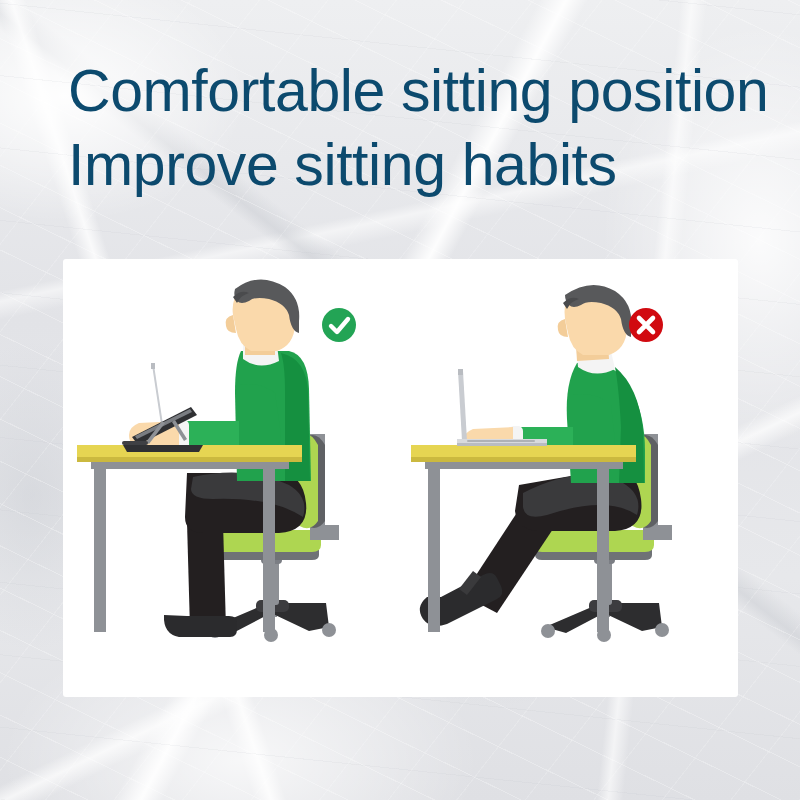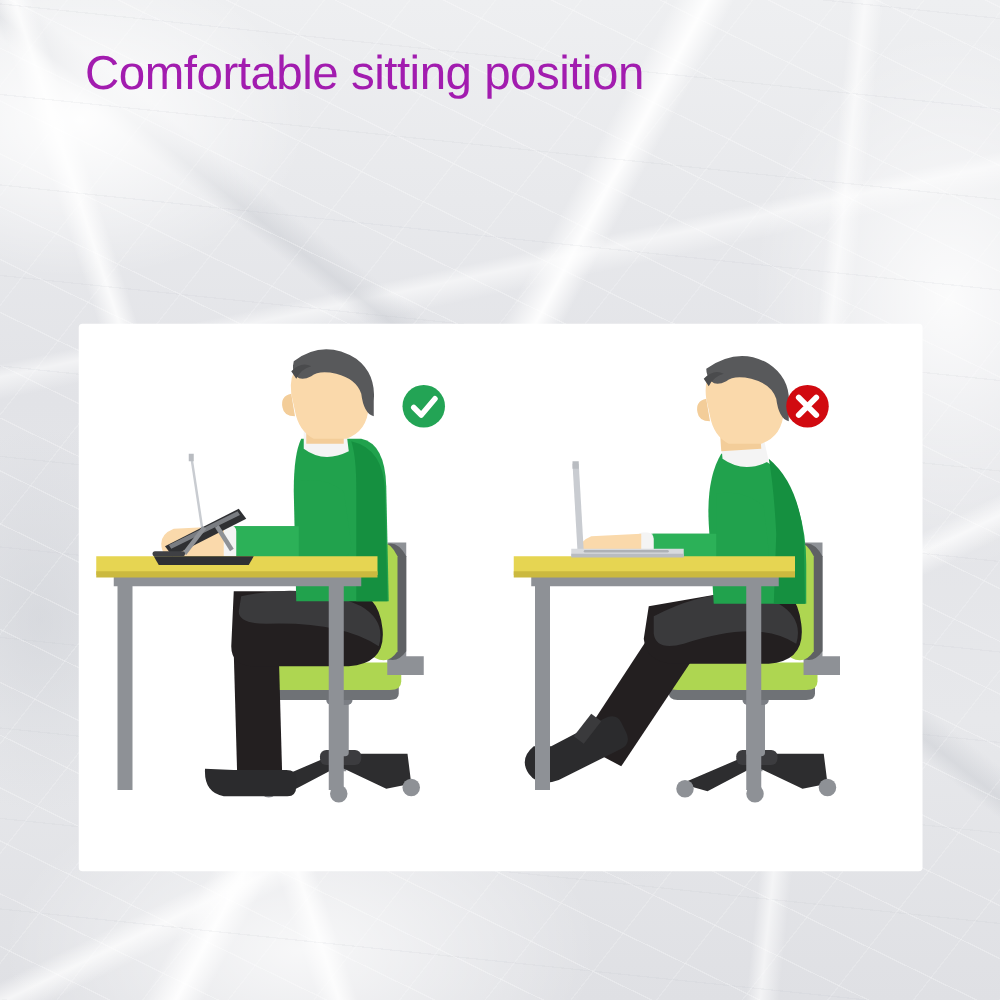--- a/index.html
+++ b/index.html
@@ -34,23 +34,23 @@
     content:""; position:absolute; inset:0;
     background-image:
       repeating-linear-gradient(26deg, rgba(255,255,255,.30) 0 1px, rgba(255,255,255,0) 1px 38px),
       repeating-linear-gradient(-52deg, rgba(255,255,255,.20) 0 1px, rgba(255,255,255,0) 1px 54px),
       repeating-linear-gradient(6deg, rgba(190,193,200,.15) 0 1px, rgba(190,193,200,0) 1px 72px);
     opacity:.85;
   }
 
   
   #heading {
-    position:absolute; left:68px; top:36px; width:660px;
-    color:#a21caf;
-    font-size:38px; line-height:1.26;
+    position:absolute; left:68px; top:54px; width:660px;
+    color:#0c4a6e;
+    font-size:59px; line-height:1.26;
     font-weight:400;
     letter-spacing:-.4px;
     z-index:4;
   }
   #heading .hl { display:block; white-space:nowrap; }
 
   
   #illustration-card {
     position:absolute; left:63px; top:259px;
     width:675px; height:438px;
@@ -63,20 +63,21 @@
   #panel-incorrect { left:338px; width:337px; }
   .scene { position:absolute; left:0; top:0; width:100%; height:100%; }
 </style>
 </head>
 <body>
 
 <div id="marble-bg"></div>
 
 <div id="heading">
   <span class="hl">Comfortable sitting position</span>
+  <span class="hl">Improve sitting habits</span>
 </div>
 
 <div id="illustration-card">
 
   <div class="panel" id="panel-correct">
 
     <svg class="scene" viewBox="0 0 340 438">
 
       <g>
 

